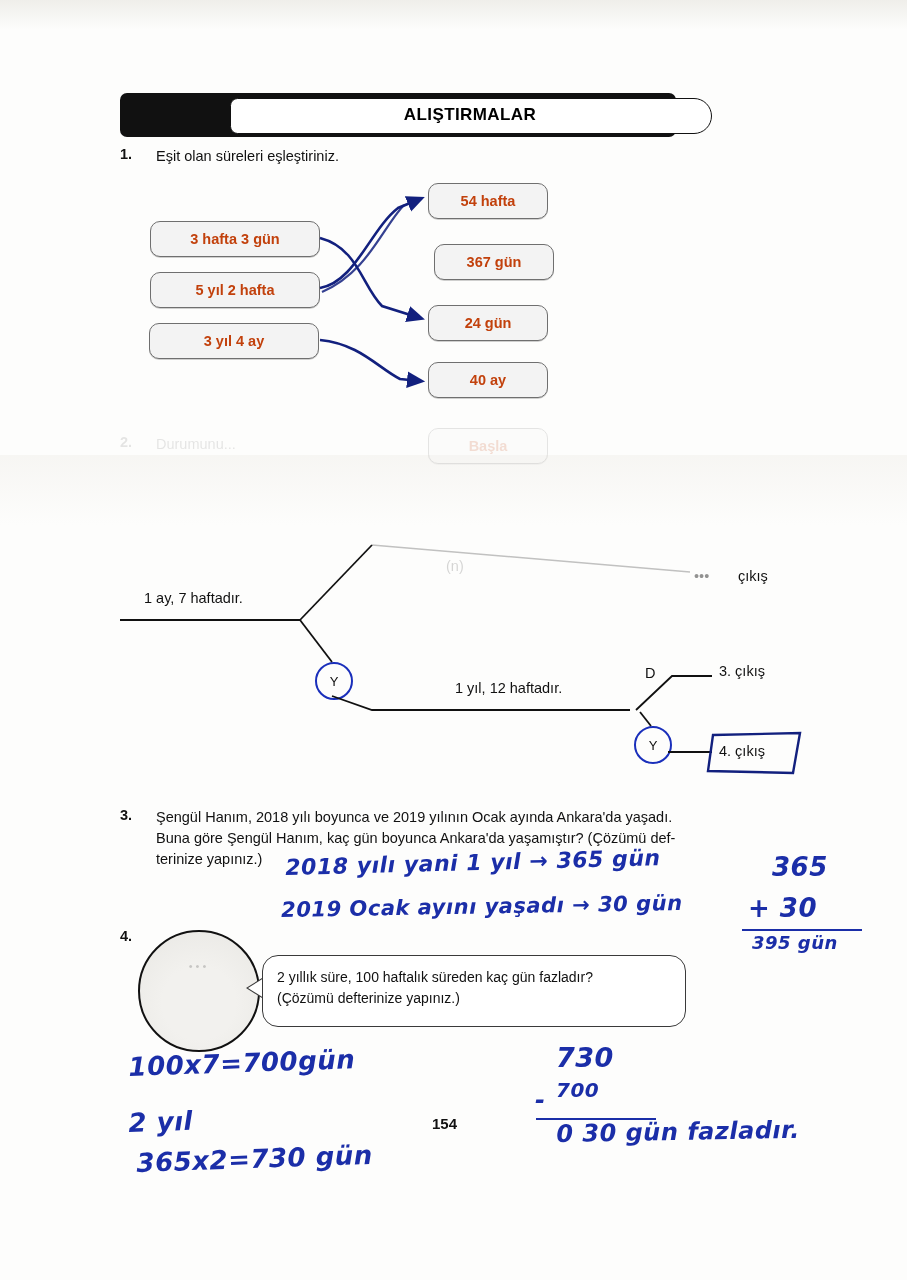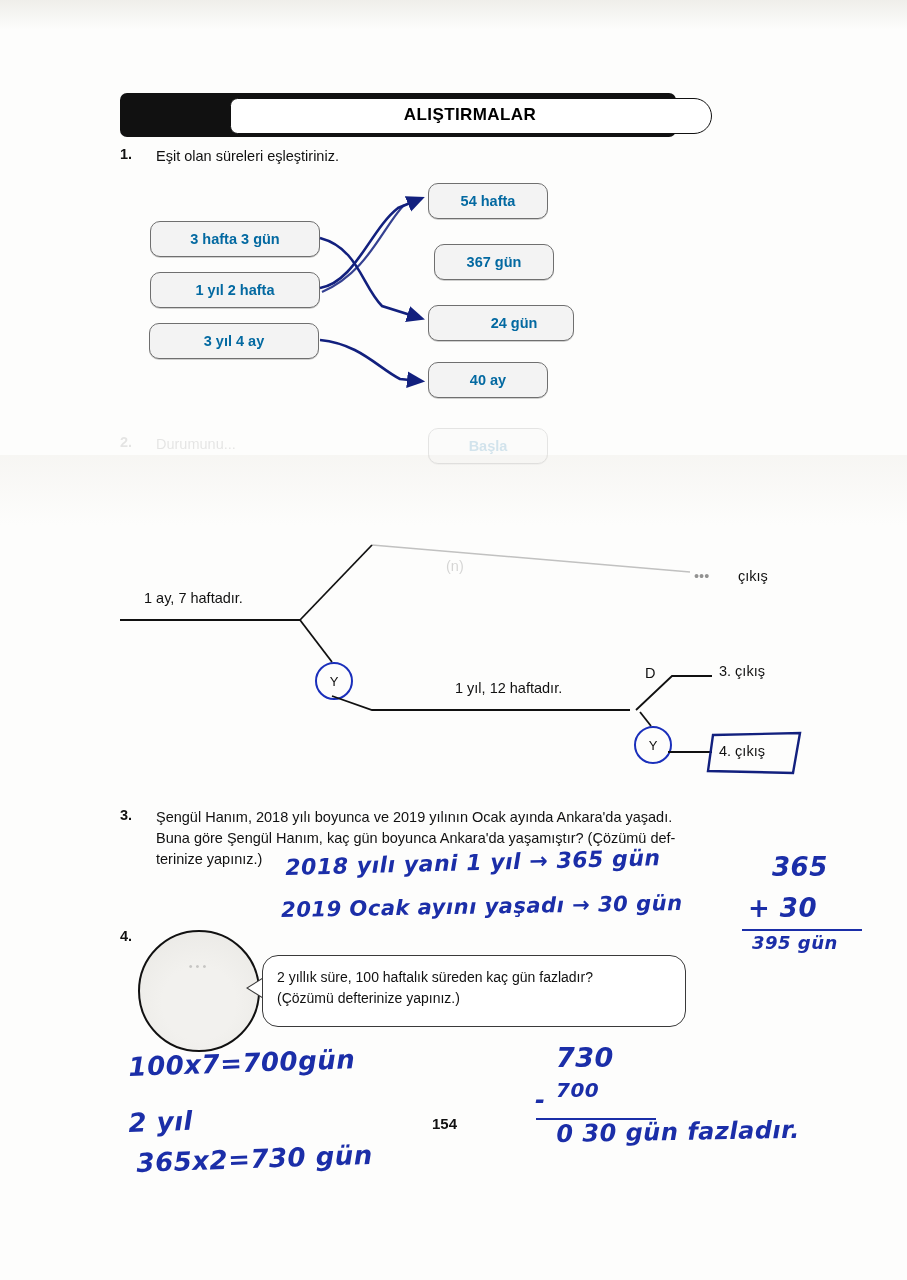--- a/index.html
+++ b/index.html
@@ -82,21 +82,21 @@
   }
 
   
   .box {
     position: absolute;
     border: 1.5px solid #6f6f6f;
     border-radius: 10px;
     background: #f3f3f3;
     font-size: 14.5px;
     font-weight: bold;
-    color: #0369a1;
+    color: #c2410c;
     text-align: center;
     display: flex;
     align-items: center;
     justify-content: center;
     box-shadow: 0 1px 0 rgba(0,0,0,0.18);
   }
   .box-left { width: 168px; height: 34px; }
   .box-right { width: 118px; height: 34px; }
 
   
@@ -212,26 +212,26 @@
   <div class="banner">
     <div class="banner-bar"></div>
     <div class="banner-inner"></div>
     <div class="banner-title">ALIŞTIRMALAR</div>
   </div>
 
   <div class="qnum" style="left:120px; top:146px;">1.</div>
   <div class="qtext" style="left:148px; top:146px; width:560px;">Eşit olan süreleri eşleştiriniz.</div>
 
   <div class="box box-left" style="left:150px; top:221px;">3 hafta 3 gün</div>
-  <div class="box box-left" style="left:150px; top:272px;">1 yıl 2 hafta</div>
+  <div class="box box-left" style="left:150px; top:272px;">5 yıl 2 hafta</div>
   <div class="box box-left" style="left:149px; top:323px;">3 yıl 4 ay</div>
 
   <div class="box box-right" style="left:428px; top:183px;">54 hafta</div>
   <div class="box box-right" style="left:434px; top:244px;">367 gün</div>
-  <div class="box box-right" style="left:428px; top:305px;padding-left:26px;">24 gün</div>
+  <div class="box box-right" style="left:428px; top:305px;">24 gün</div>
   <div class="box box-right" style="left:428px; top:362px;">40 ay</div>
 
   <div class="qnum faded-strong" style="left:120px; top:434px;">2.</div>
   <div class="qtext faded-strong" style="left:148px; top:434px; width:300px;">Durumunu...</div>
   <div class="box box-right faded" style="left:428px; top:428px;">Başla</div>
 
   <div class="flowtext" style="left:144px; top:590px;">1 ay, 7 haftadır.</div>
   <div class="flowtext" style="left:435px; top:680px;margin-left:20px;">1 yıl, 12 haftadır.</div>
   <div class="flowtext faded" style="left:446px; top:558px;">(n)</div>
   <div class="flowtext" style="left:694px; top:568px; opacity:0.45;">•••</div>

